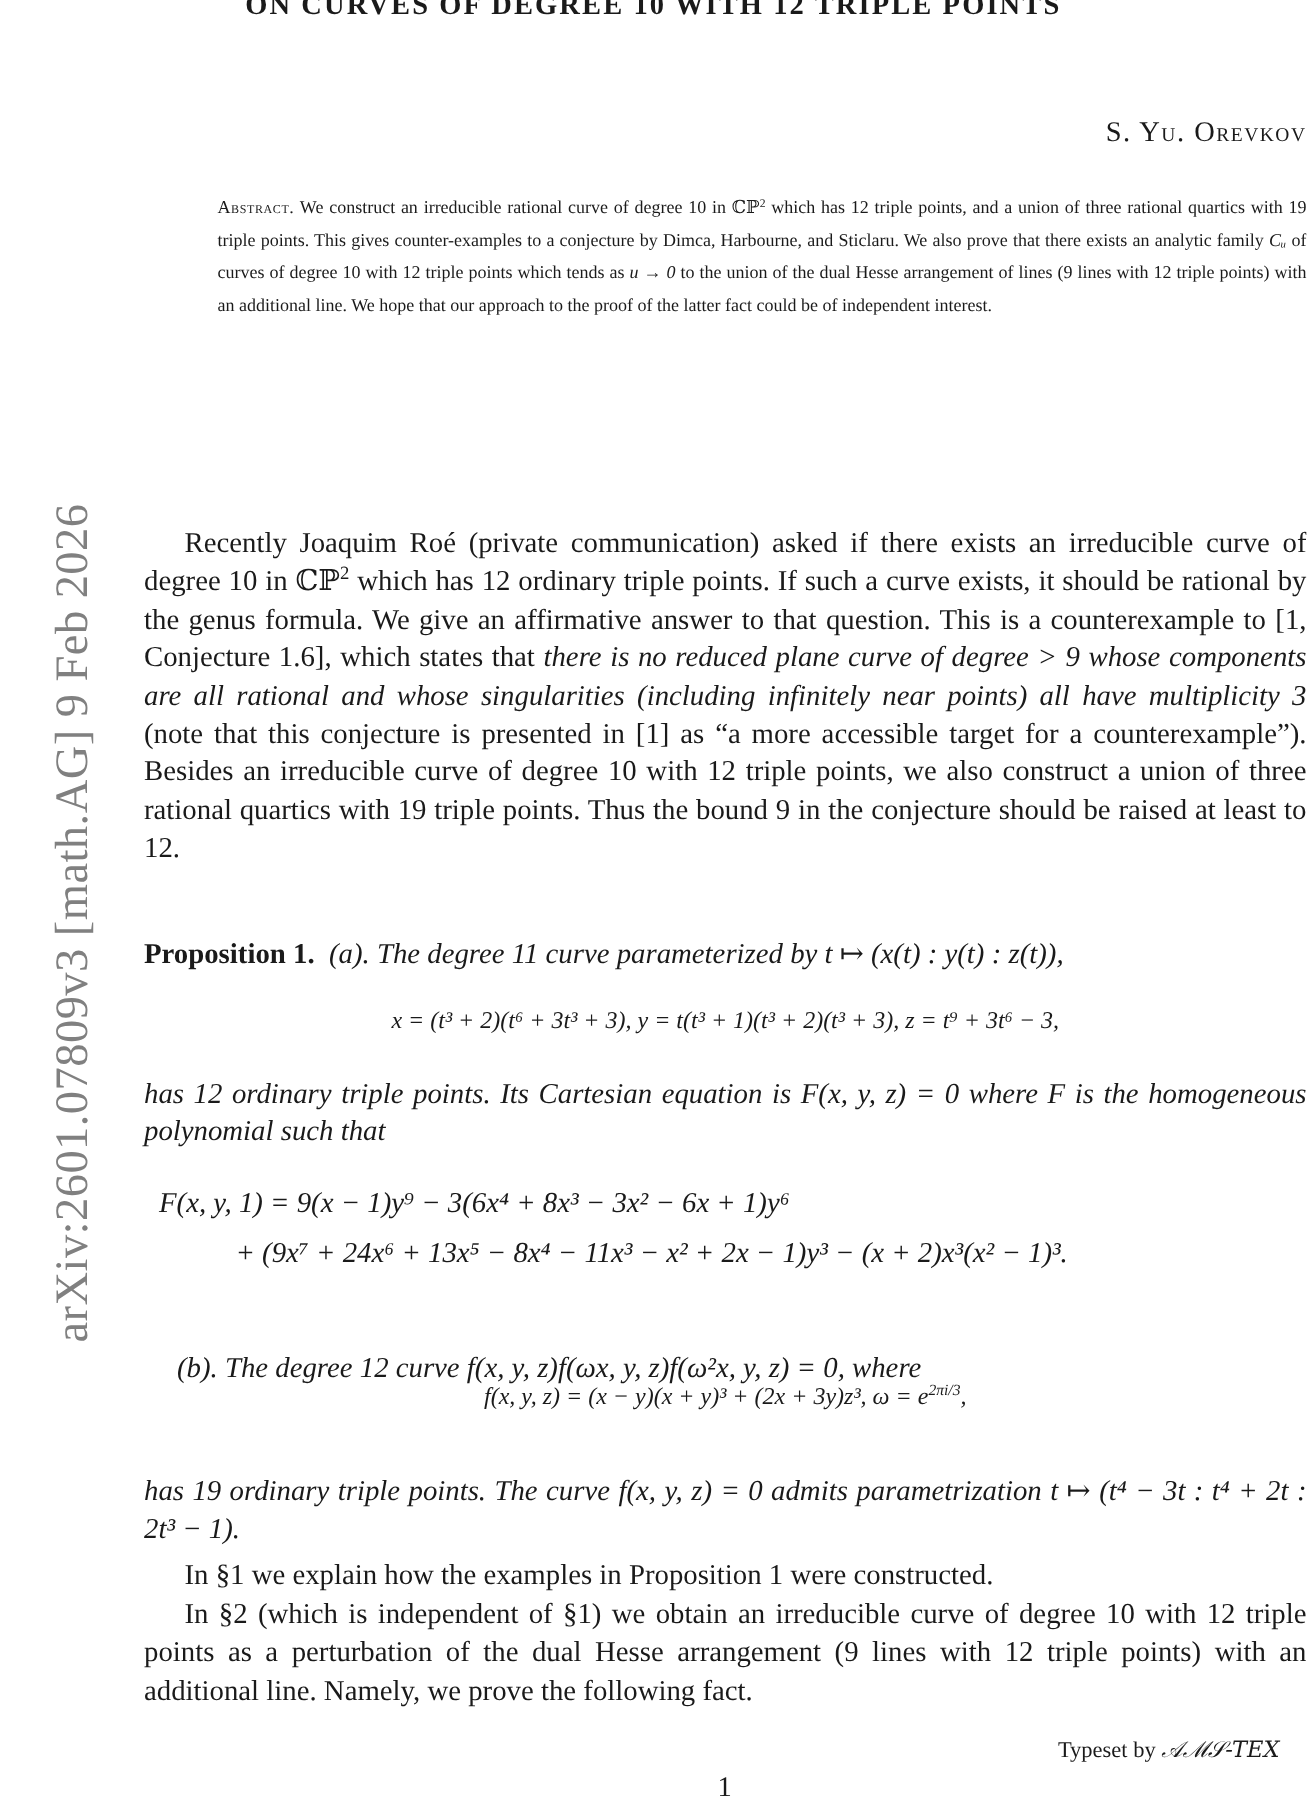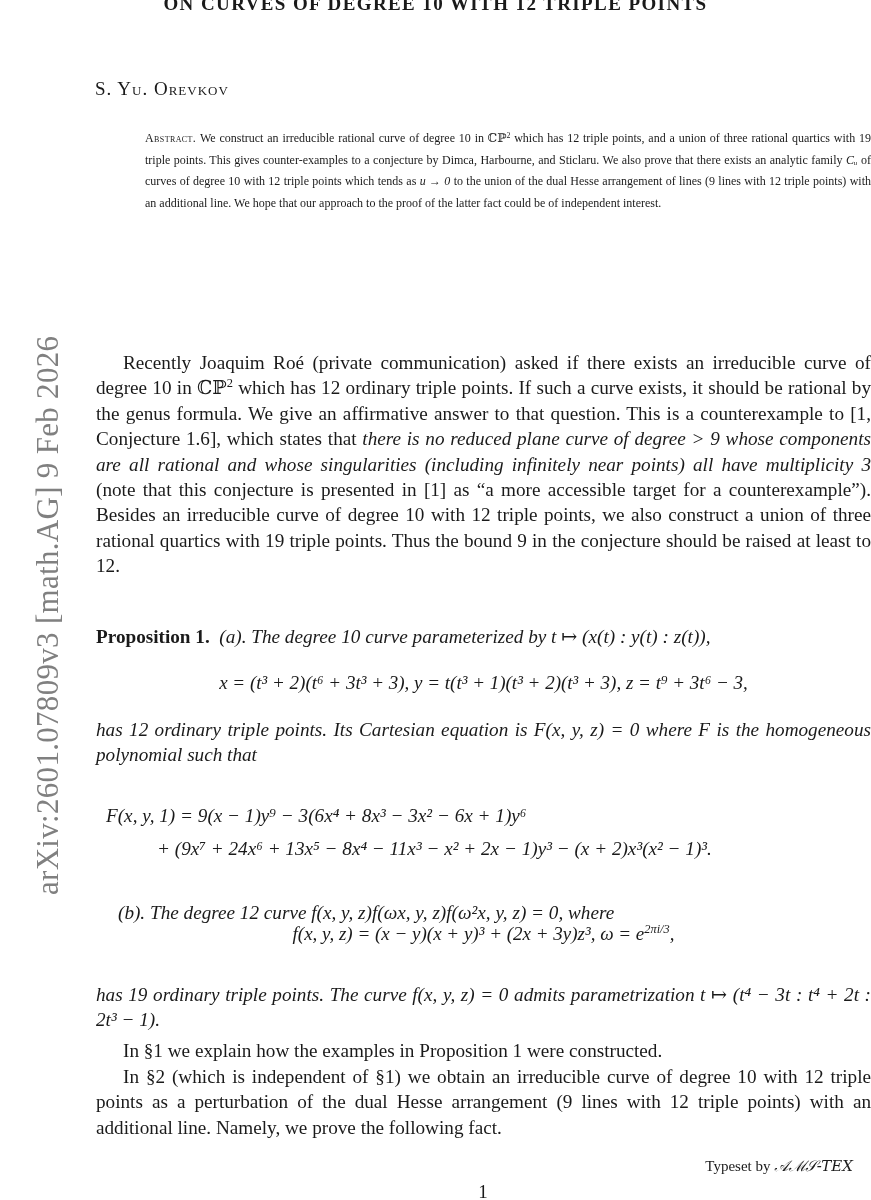--- a/index.html
+++ b/index.html
@@ -14,44 +14,44 @@
       white-space: nowrap; font-size: 31px; color: #808080;
       letter-spacing: 0.3px;
     }
     .title {
       position: absolute; left: 0; width: 871px; top: -7px;
       text-align: center; font-weight: bold; font-size: 19px;
       letter-spacing: 1.4px;
     }
     .author {
       position: absolute; left: 0; width: 871px; top: 78px;
-      text-align: left; font-size: 19px; font-variant: small-caps; letter-spacing: 1px;
+      text-align: right; font-size: 19px; font-variant: small-caps; letter-spacing: 1px;
       padding-left: 95px; box-sizing: border-box;
     }
     .abstract {
       position: absolute; left: 145px; width: 726px; top: 128px;
       font-size: 12px; line-height: 21.6px; text-align: justify;
     }
     .abstract .label { font-variant: small-caps; letter-spacing: 0.4px; }
     .body-text {
       position: absolute; left: 96px; width: 775px;
       font-size: 19.2px; line-height: 25.4px; text-align: justify;
     }
     .indent { text-indent: 27px; }
     .p1 { top: 350px; }
     .prop-head { top: 624px; }
     .prop-head .bold { font-weight: bold; }
     i, .it { font-style: italic; }
     .eq {
       position: absolute; left: 96px; width: 775px;
-      font-size: 19px; text-align: center; white-space: nowrap;
+      font-size: 16px; text-align: center; white-space: nowrap;
     }
     .eq1 { top: 672px; }
     .p-after1 { top: 717px; }
-    .eqF { position: absolute; left: 106px; font-size: 19.2px; white-space: nowrap; margin-top: 13px; }
+    .eqF { position: absolute; left: 106px; font-size: 19.2px; white-space: nowrap; }
     .eqF1 { top: 792px; }
     .eqF2 { top: 825px; left: 157px; }
     .p-b { top: 900px; left: 118px; width: 753px; }
     .eq2 { top: 923px; }
     .p-after2 { top: 970px; margin-top: 12px; }
     .p-sec1 { top: 1038px; }
     .p-sec2 { top: 1064px; }
     .footer-typeset {
       position: absolute; right: 0; top: 1157px; font-size: 15px; width: 200px; text-align: right; padding-right: 18px;
     }
@@ -72,21 +72,21 @@
 
 <div class="abstract">
   <span class="label">Abstract.</span><span> We construct an irreducible rational curve of degree 10 in ℂℙ</span><sup>2</sup><span> which has 12 triple points, and a union of three rational quartics with 19 triple points. This gives counter-examples to a conjecture by Dimca, Harbourne, and Sticlaru. We also prove that there exists an analytic family </span><i>Cᵤ</i><span> of curves of degree 10 with 12 triple points which tends as </span><i>u → 0</i><span> to the union of the dual Hesse arrangement of lines (9 lines with 12 triple points) with an additional line. We hope that our approach to the proof of the latter fact could be of independent interest.</span>
 </div>
 
 <div class="body-text p1 indent">
   <span>Recently Joaquim Roé (private communication) asked if there exists an irreducible curve of degree 10 in ℂℙ</span><sup>2</sup><span> which has 12 ordinary triple points. If such a curve exists, it should be rational by the genus formula. We give an affirmative answer to that question. This is a counterexample to [1, Conjecture 1.6], which states that </span><i>there is no reduced plane curve of degree &gt; 9 whose components are all rational and whose singularities (including infinitely near points) all have multiplicity 3</i><span> (note that this conjecture is presented in [1] as “a more accessible target for a counterexample”). Besides an irreducible curve of degree 10 with 12 triple points, we also construct a union of three rational quartics with 19 triple points. Thus the bound 9 in the conjecture should be raised at least to 12.</span>
 </div>
 
 <div class="body-text prop-head">
-  <span class="bold">Proposition 1.</span>&nbsp;&nbsp;<i>(a). The degree 10 curve parameterized by t ↦ (x(t) : y(t) : z(t)),</i>
+  <span class="bold">Proposition 1.</span>&nbsp;&nbsp;<i>(a). The degree 11 curve parameterized by t ↦ (x(t) : y(t) : z(t)),</i>
 </div>
 
 <div class="eq eq1 it">x = (t³ + 2)(t⁶ + 3t³ + 3),    y = t(t³ + 1)(t³ + 2)(t³ + 3),    z = t⁹ + 3t⁶ − 3,</div>
 
 <div class="body-text p-after1 it">has 12 ordinary triple points. Its Cartesian equation is F(x, y, z) = 0 where F is the homogeneous polynomial such that</div>
 
 <div class="eqF eqF1 it">F(x, y, 1) = 9(x − 1)y⁹ − 3(6x⁴ + 8x³ − 3x² − 6x + 1)y⁶</div>
 <div class="eqF eqF2 it">+ (9x⁷ + 24x⁶ + 13x⁵ − 8x⁴ − 11x³ − x² + 2x − 1)y³ − (x + 2)x³(x² − 1)³.</div>
 
 <div class="body-text p-b it">(b). The degree 12 curve f(x, y, z)f(ωx, y, z)f(ω²x, y, z) = 0, where</div>

